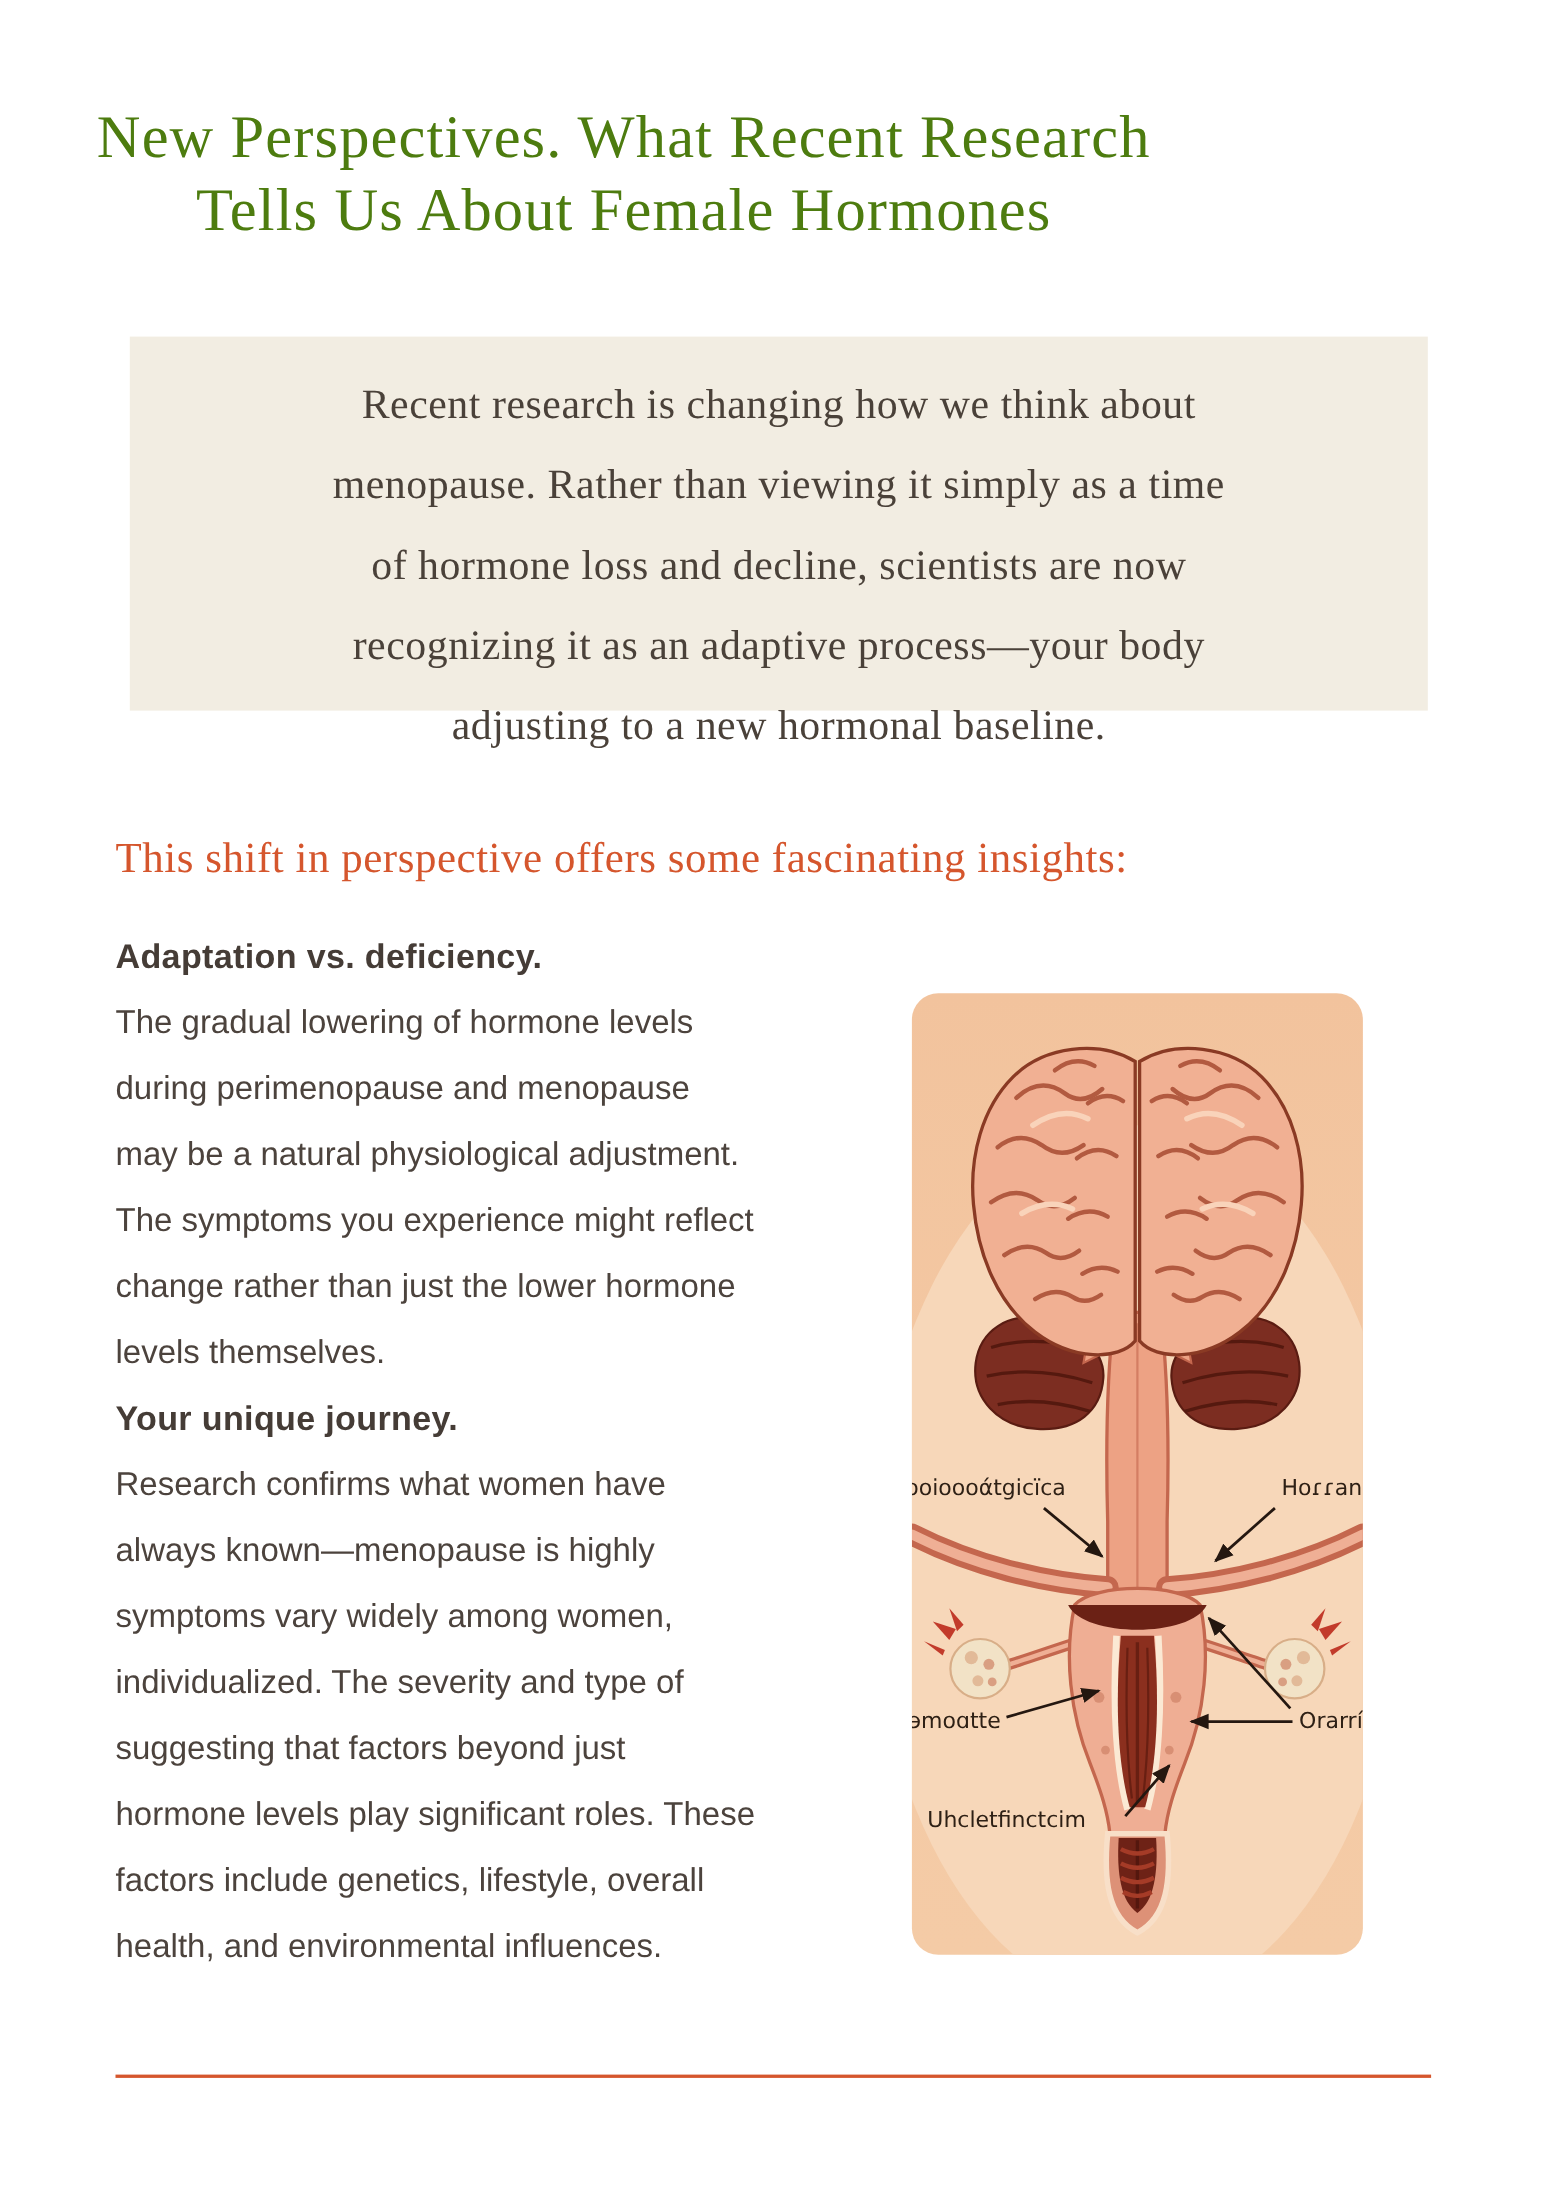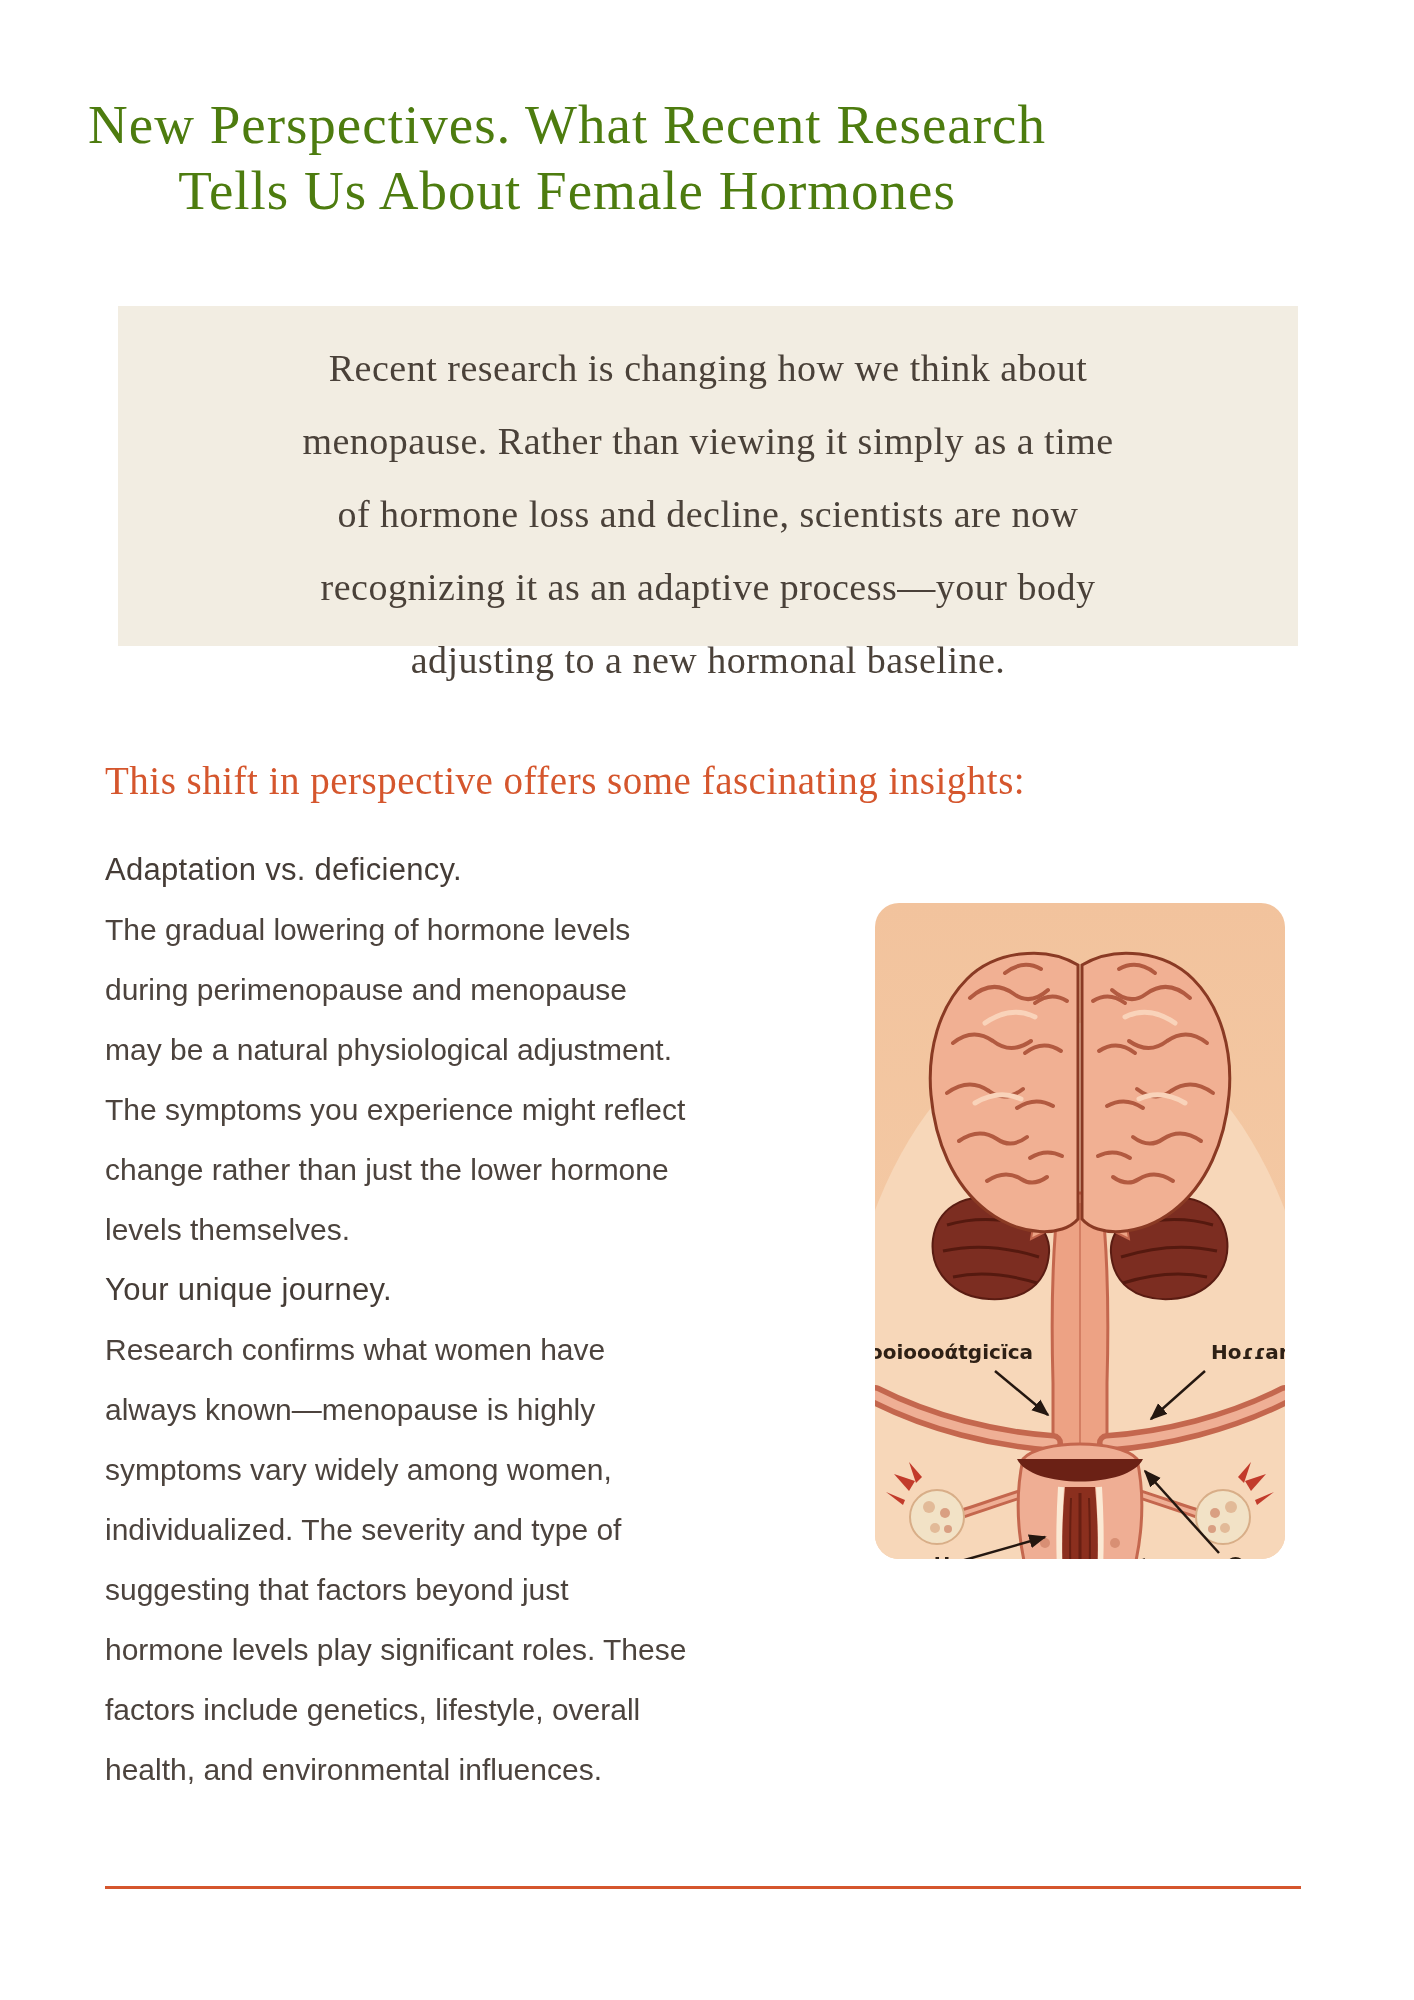--- a/index.html
+++ b/index.html
@@ -28,26 +28,26 @@
     left:105px;top:756px;width:1240px;
     font-family:"Liberation Serif", serif;color:#d5562d;
     font-size:39px;line-height:50px;letter-spacing:0.5px;
   }
   
   .text-col{
     left:105px;top:840px;width:700px;color:#4c433d;
     font-size:30px;line-height:60px;
   }
   .text-col .h{
-    font-weight:normal;font-size:31px;color:#453c36;letter-spacing:0.3px;
+    font-weight:bold;font-size:31px;color:#453c36;letter-spacing:0.3px;
   }
   
   .figure-card{
-    left:875px;top:903px;width:410px;height:656px;border-radius:24px;
-    overflow:hidden;background:linear-gradient(180deg,#f2c39d 0%,#f4c9a4 55%,#f4cba6 100%);font-weight:bold;
+    left:829px;top:903px;width:410px;height:874px;border-radius:24px;
+    overflow:hidden;background:linear-gradient(180deg,#f2c39d 0%,#f4c9a4 55%,#f4cba6 100%);
   }
   .figure-card svg{display:block;}
   
   .footer-rule{
     left:105px;top:1886px;width:1196px;height:3px;background:#d5562d;
   }
 </style>
 </head>
 <body>
 

